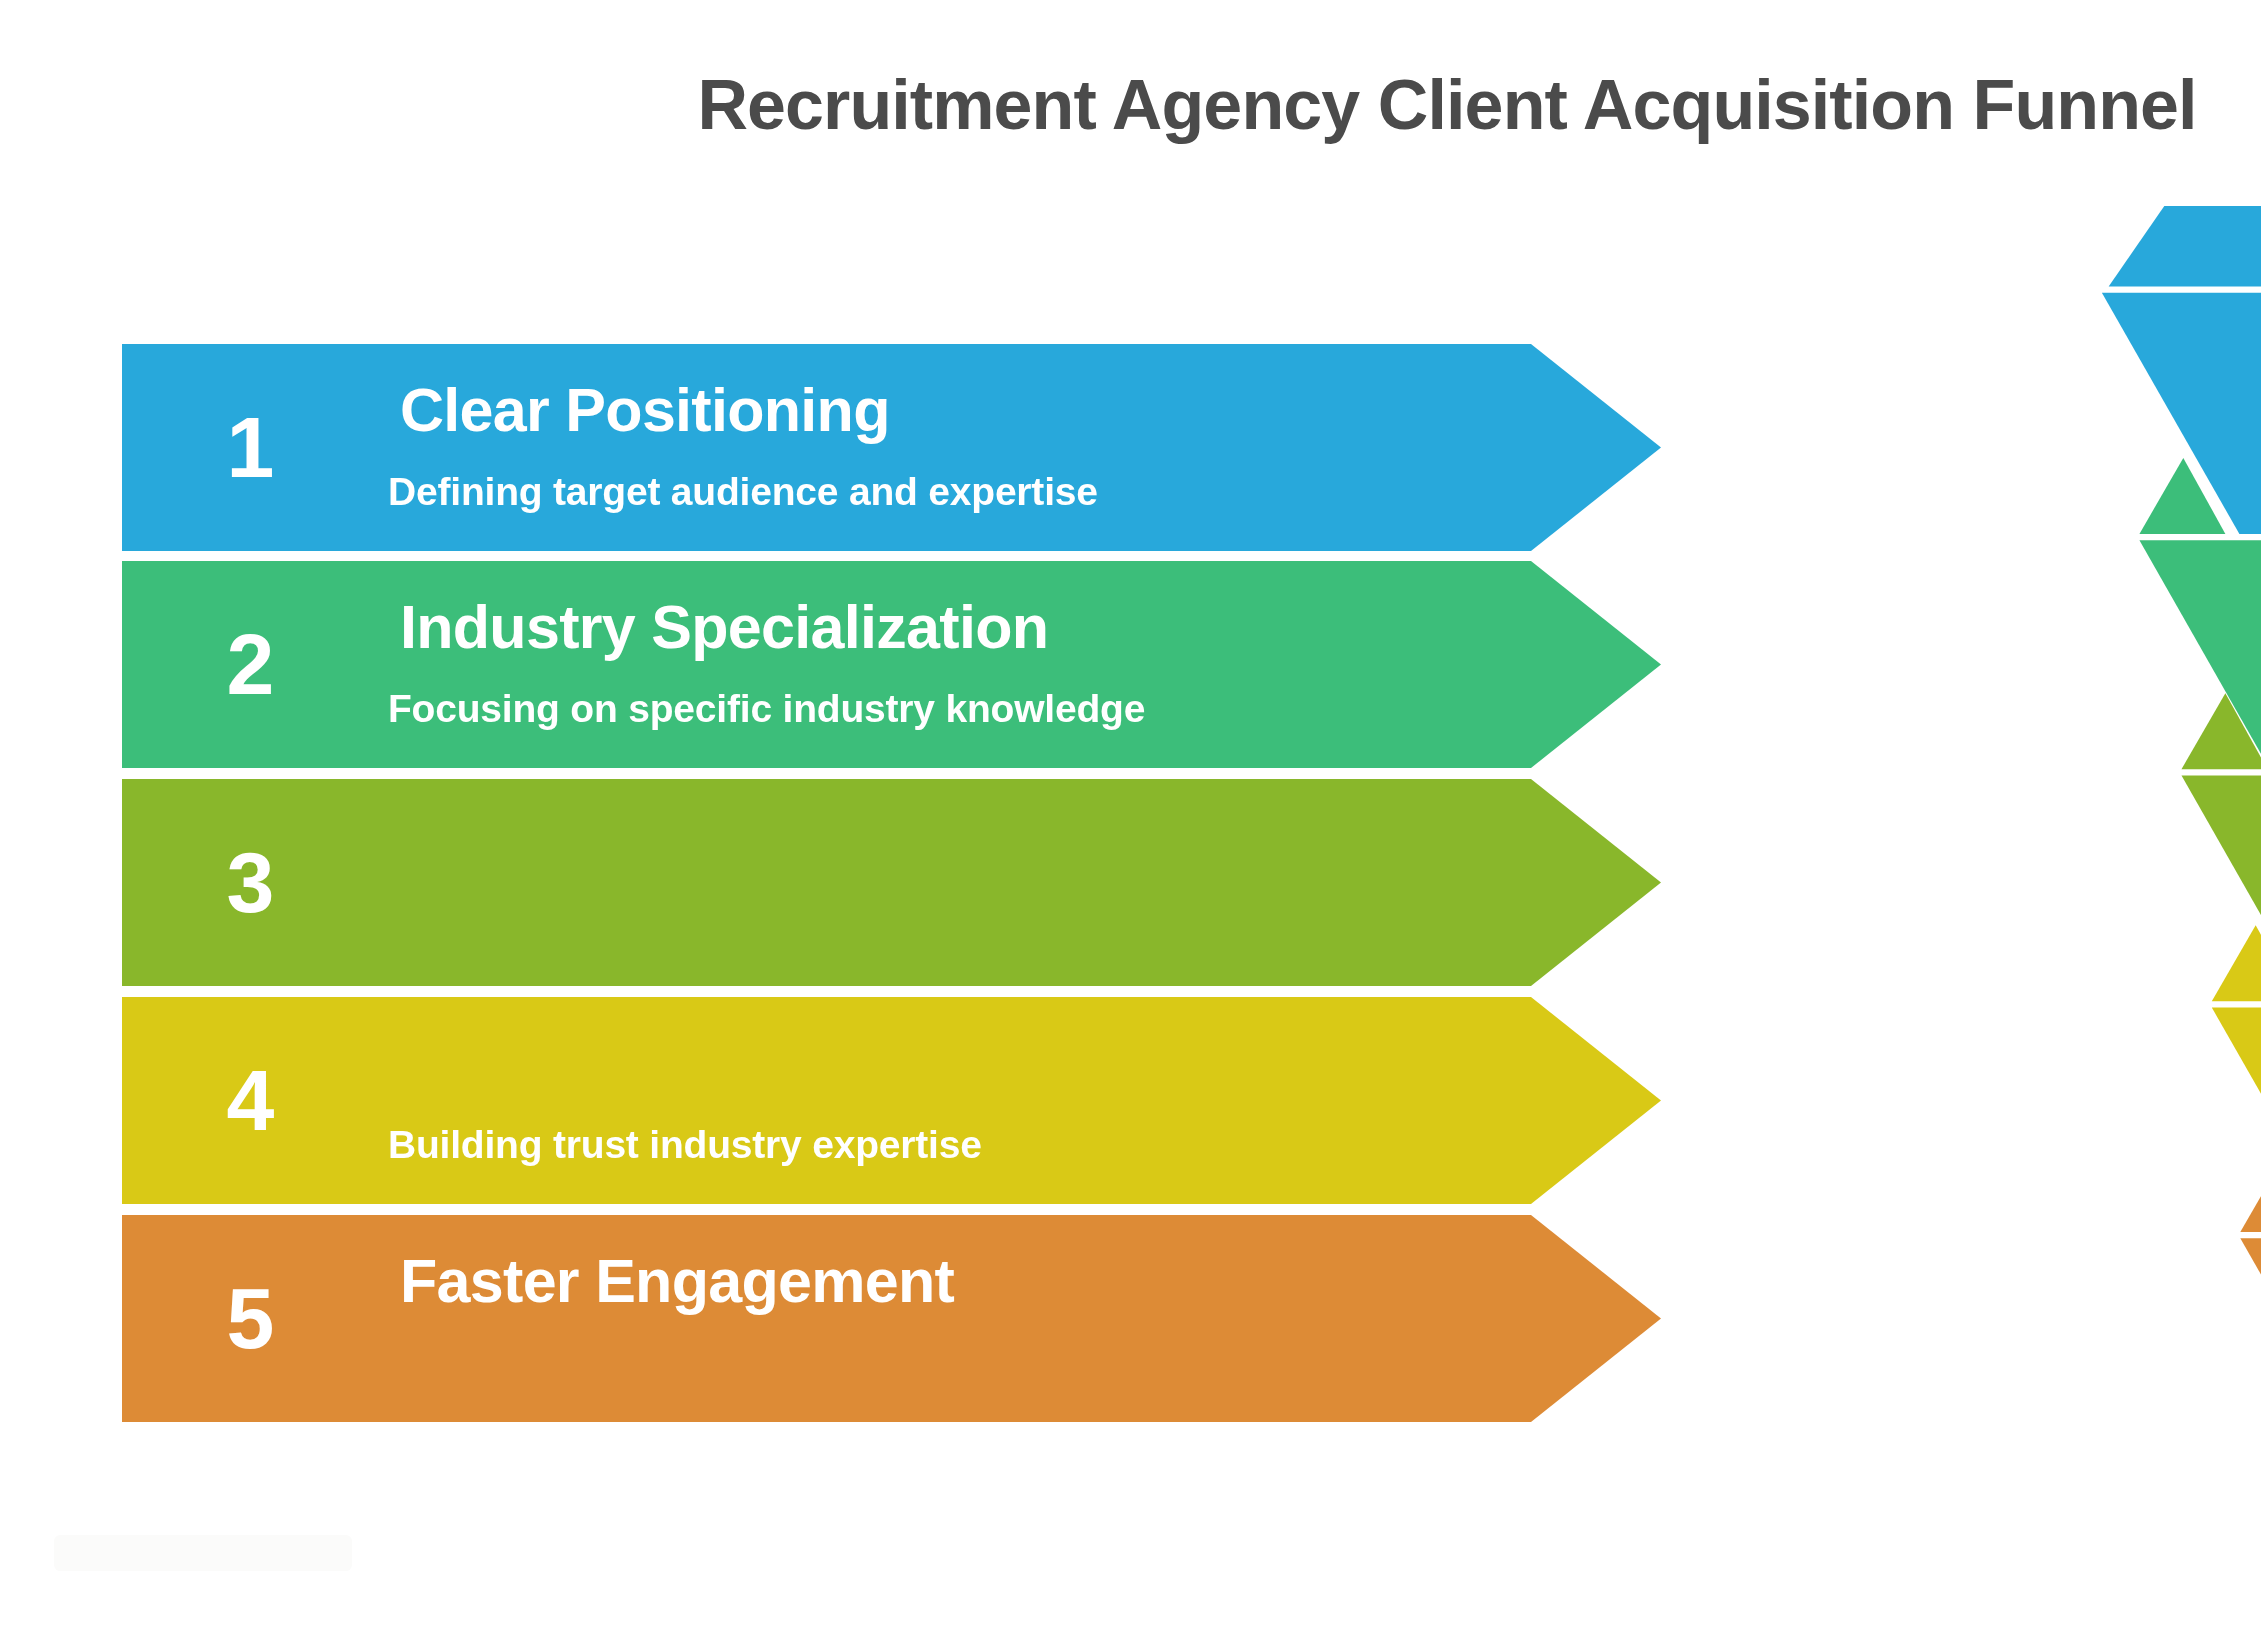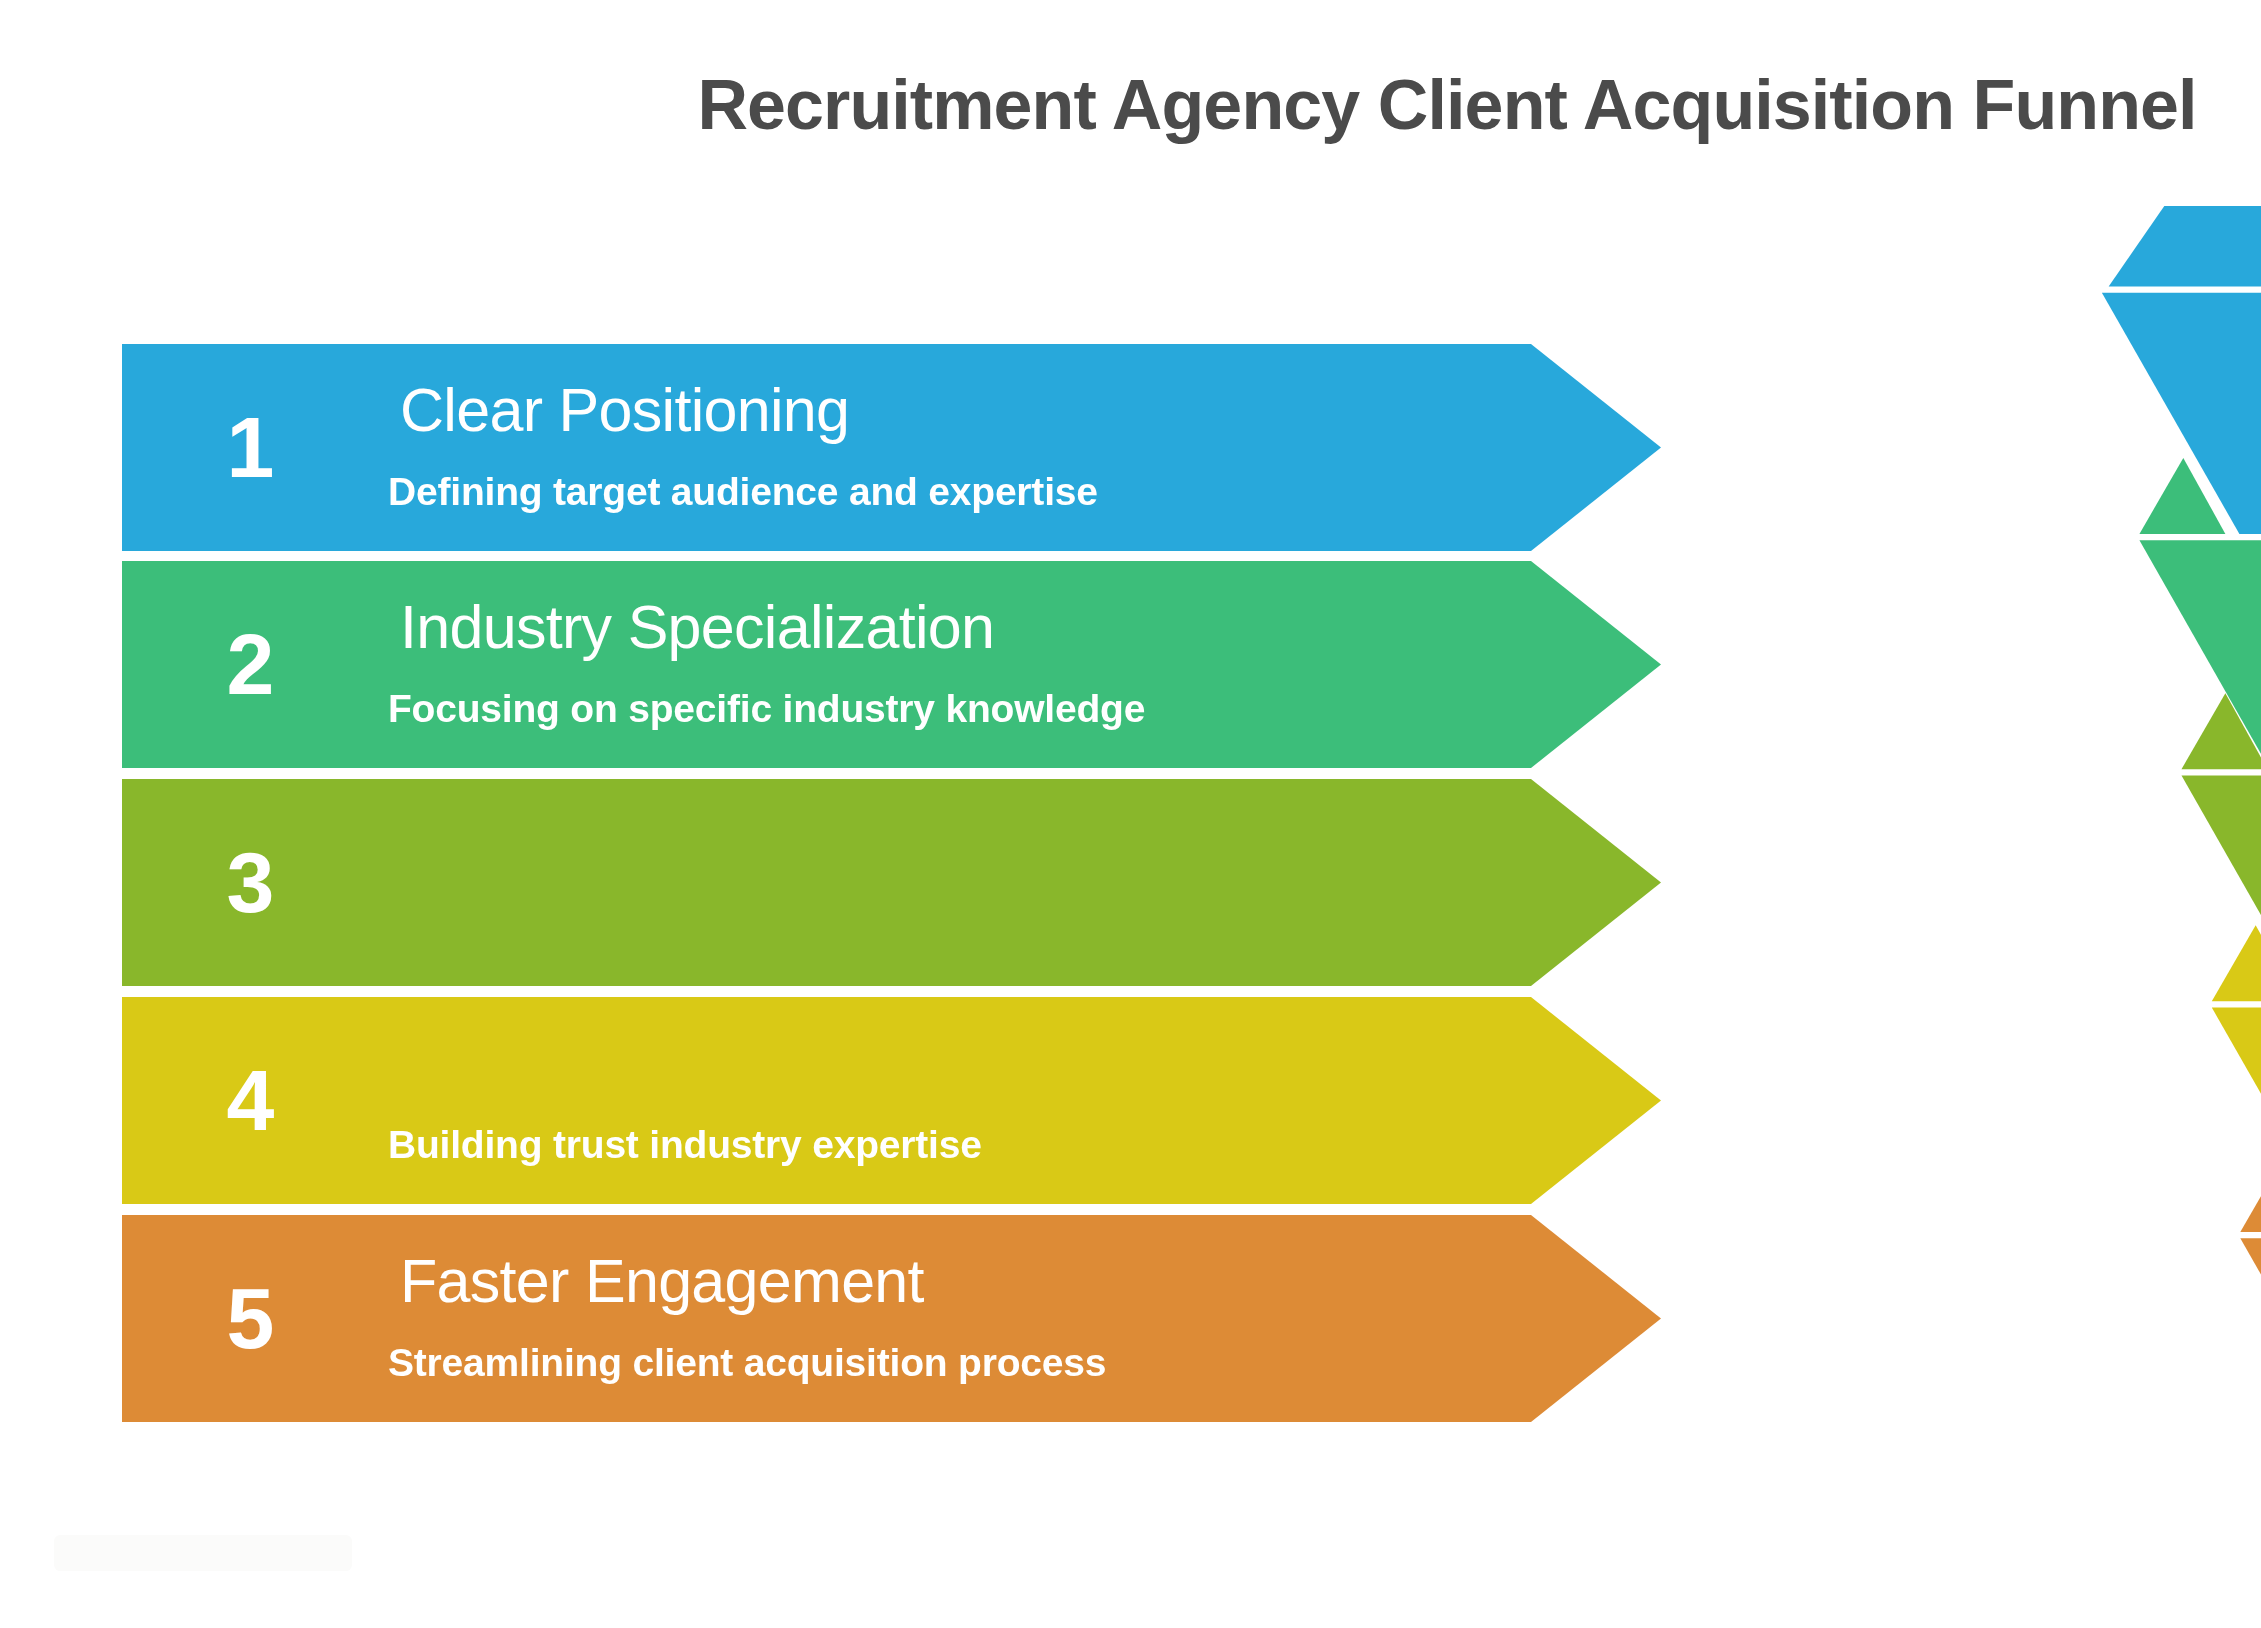--- a/index.html
+++ b/index.html
@@ -14,21 +14,21 @@
   .arrow{
     position:absolute;left:122px;width:1539px;height:207px;
     clip-path:polygon(0 0, calc(100% - 130px) 0, 100% 50%, calc(100% - 130px) 100%, 0 100%);
     color:#ffffff;
   }
   .num{
     position:absolute;left:0;top:0;width:257px;height:207px;
     text-align:center;line-height:207px;font-size:86px;font-weight:700;
   }
   .head{
-    position:absolute;left:278px;top:27px;font-size:61px;font-weight:400;
+    position:absolute;left:278px;top:27px;font-size:61px;font-weight:700;
     letter-spacing:-0.7px;line-height:1.3;white-space:nowrap;text-align:right;
   }
   .desc{
     position:absolute;left:266px;top:123px;font-size:39px;font-weight:700;
     letter-spacing:-0.2px;line-height:1.3;white-space:nowrap;
   }
   .funnel-svg{position:absolute;left:2058px;top:181px;}
   .watermark{
     position:absolute;left:54px;top:1535px;width:298px;height:36px;border-radius:6.3px;
     background:#fbfbfa;
@@ -52,21 +52,20 @@
 <div class="arrow" style="top: 779px; background: rgb(137, 183, 43); color: rgb(255, 255, 255);">
   <div class="num">3</div>
 </div>
 <div class="arrow" style="top: 997px; background: rgb(217, 201, 22); color: rgb(255, 255, 255);">
   <div class="num">4</div>
   <div class="desc">Building trust industry expertise</div>
 </div>
 <div class="arrow" style="top: 1215px; background: rgb(221, 139, 54); color: rgb(255, 255, 255);">
   <div class="num">5</div>
   <div class="head">Faster Engagement</div>
-  <div class="desc">Streamlining client acquisition process</div>
 </div>
 
 <svg class="funnel-svg" width="769" height="1312" viewBox="4550 400 1700 2900" fill="none" stroke-linecap="round" stroke-linejoin="round">
 
   <polygon points="4785,455 6130,455 6130,633 4662,633" fill="#28a8db"></polygon>
 
   <polygon points="4647,647 6130,647 6130,1180 4951,1180" fill="#28a8db"></polygon>
 
   <polygon points="4827,1012 4920,1180 4730,1180" fill="#3cbe7a"></polygon>
   <polygon points="4730,1194 6130,1194 6130,1700 5018,1700" fill="#3cbe7a"></polygon>

